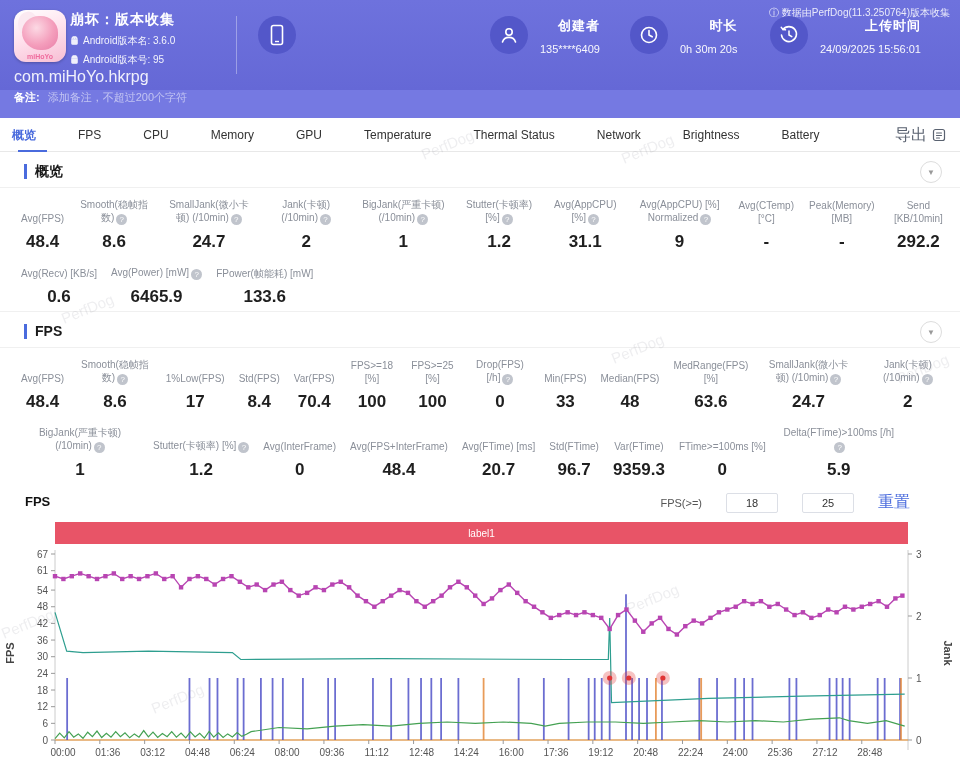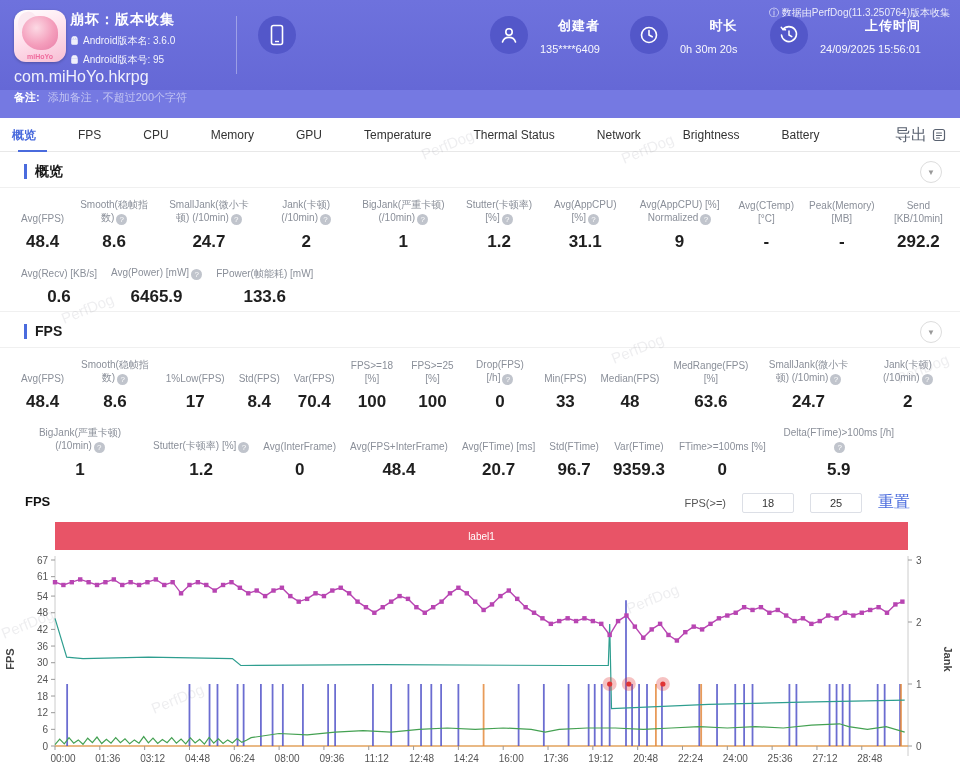--- a/index.html
+++ b/index.html
@@ -55,25 +55,25 @@
   .metric { display:flex; flex-direction:column; align-items:center; padding:0 7px; }
   .m-label { font-size:10px; color:#8a8f99; text-align:center; line-height:13px; max-width:118px; }
   .m-label .qmark { display:inline-block; width:11px; height:11px; border-radius:50%; background:#c0c4cc; color:#fff;
       font-size:8px; line-height:11px; text-align:center; vertical-align:-1px; margin-left:2px;}
   .m-value { font-size:17px; font-weight:bold; color:#1f1f1f; margin-top:7px; }
   .fps-section { border-top:1px solid #f0f0f0; }
 
   
   .chart-head { position:relative; height:30px; margin-top:4px; }
   .chart-title { position:absolute; left:25px; top:6px; font-size:13px; font-weight:bold; color:#111; }
-  .chart-controls { position:absolute; right:50px; top:4px; display:flex; align-items:center; gap:16px; font-size:11px; color:#555;}
+  .chart-controls { position:absolute; right:50px; top:4px; display:flex; align-items:center; gap:24px; font-size:11px; color:#555;}
   .thr-input { width:52px; height:20px; border:1px solid #dcdfe6; border-radius:2px; text-align:center; font-size:11px; color:#333;
       font-family:"Liberation Sans",sans-serif; background:#fff;}
   .reset-link { color:#4a6bdd; cursor:pointer; font-size:16px; }
-  .banner { margin:4px 0 4px 55px; width:853px; height:28px; background:#e85467; color:#fff; font-size:10px;
+  .banner { margin:4px 0 4px 55px; width:853px; height:22px; background:#e85467; color:#fff; font-size:10px;
       display:flex; align-items:center; justify-content:center; }
 
   .watermark { position:absolute; color:rgba(120,125,140,.13); font-size:15px; transform:rotate(-22deg); pointer-events:none; z-index:5;}
 </style>
 </head>
 <body>
 
 <div class="page">
 
   <div class="header">

